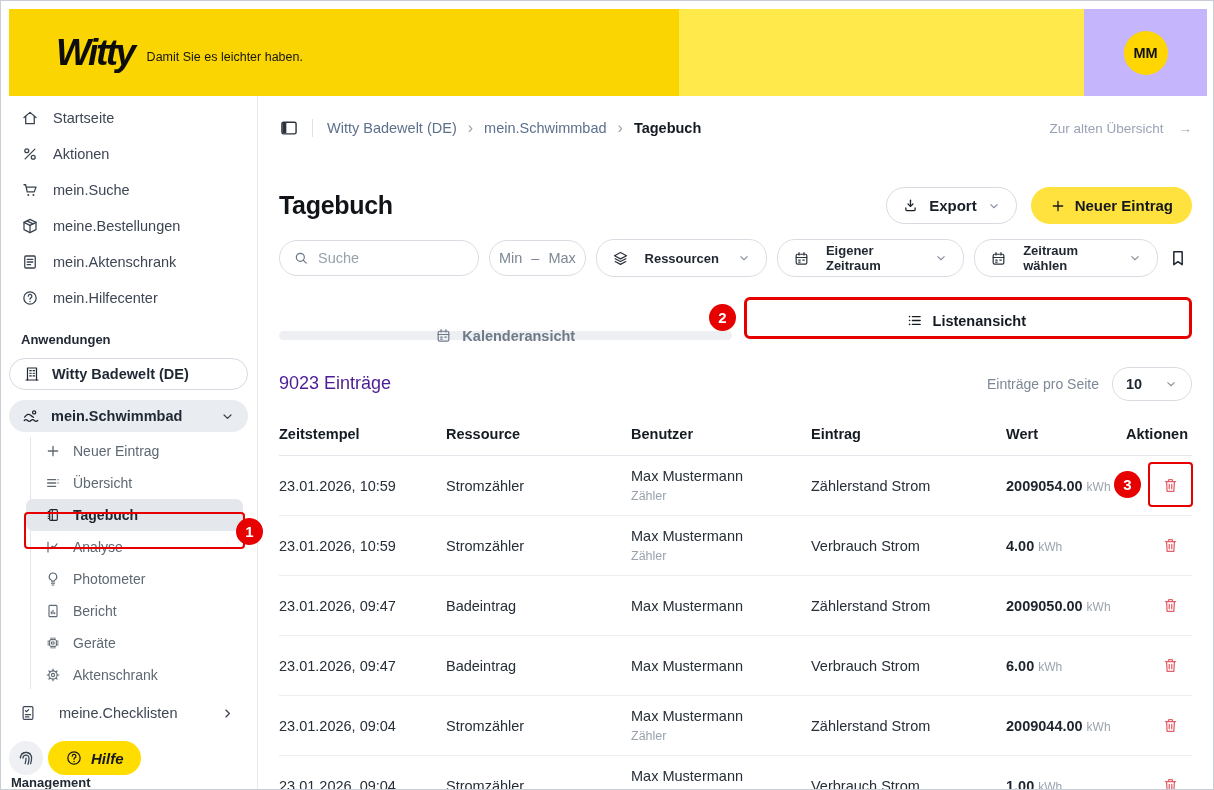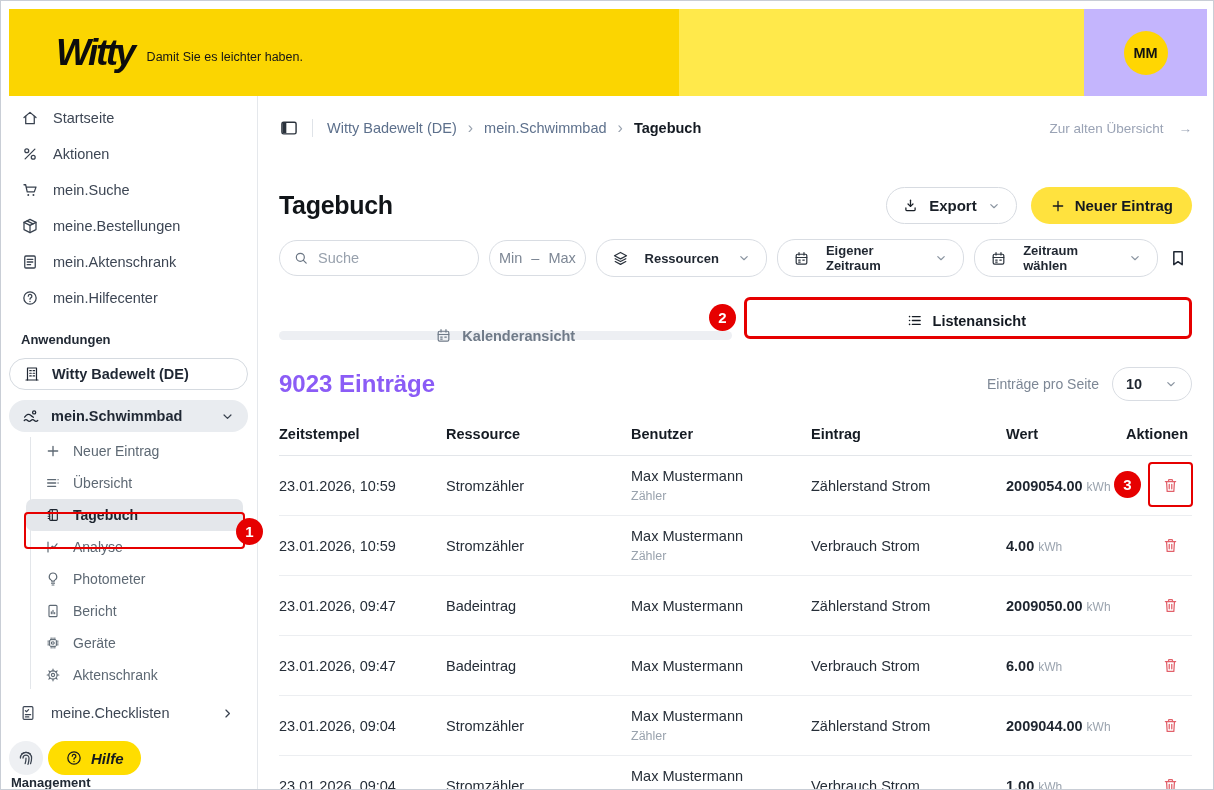--- a/index.html
+++ b/index.html
@@ -35,21 +35,21 @@
               display:flex; align-items:center; gap:11px; padding:0 13px; font-size:14.5px; font-weight:600; color:#1f2733; cursor:pointer; }
   .app-pill .chev { margin-left:auto; color:#39424f; }
   .subnav { position:relative; margin-top:3px; }
   .subnav::before { content:""; position:absolute; left:29px; top:2px; bottom:2px; width:1px; background:#e3e6ea; }
   .subnav-item { height:32px; display:flex; align-items:center; gap:12px; padding-left:44px;
                  font-size:14px; font-weight:500; color:#5d6873; cursor:pointer; position:relative; }
   .subnav-item .ic { color:#5d6873; }
   .subnav-item.active { background:#e4e7eb; border-radius:7px; margin:0 14px 0 25px; padding-left:19px;
                         color:#1d252f; font-weight:600; }
   .subnav-item.active .ic { color:#1d252f; }
-  .checklists { margin-top:4px; height:36px; display:flex; align-items:center; gap:14px; padding:0 22px 0 18px;
+  .checklists { margin-top:4px; height:36px; display:flex; align-items:center; gap:22px; padding:0 22px 0 18px;
                 font-size:14.5px; font-weight:500; color:#3d4654; cursor:pointer; }
   .checklists .chev { margin-left:auto; color:#39424f; }
   .sidebar-bottom { position:absolute; left:8px; bottom:16px; display:flex; align-items:center; gap:5px;font-style:italic; }
   .fp-btn { width:34px; height:34px; border-radius:50%; background:#eef0f3; display:flex;
             align-items:center; justify-content:center; color:#39424f; cursor:pointer; }
   .help-btn { height:34px; border-radius:17px; background:#ffdd00; display:flex; align-items:center;
               gap:8px; padding:0 17px; font-size:15px; font-weight:800; color:#15191f; cursor:pointer; }
   .management-label { position:absolute; left:10px; bottom:1px; font-size:13px; font-weight:700; color:#222a35; }
 
   
@@ -84,21 +84,21 @@
   .filter-pill .chev { color:#8a94a0; margin-left:2px; }
   .bookmark-btn { margin-left:auto; margin-right:4px; color:#1f2733; cursor:pointer; display:flex; }
 
   .toggle-row { margin-top:24px; display:flex; gap:8px; height:39px; }
   .toggle-btn { flex:1; border-radius:20px; display:flex; align-items:center; justify-content:center; gap:10px;
                 font-size:14.5px; cursor:pointer; }
   .toggle-calendar { background:#edeff3; color:#6f7a88; font-weight:600;margin-top:30px; }
   .toggle-list { background:#fff; color:#151b23; font-weight:700; }
 
   .count-row { margin-top:26px; display:flex; align-items:center; height:35px; }
-  .count { font-size:24px; font-weight:700; color:#8b5cf6; }
+  .count { font-size:18px; font-weight:400; color:#4c1d95; }
   .per-page { margin-left:auto; display:flex; align-items:center; gap:13px; }
   .per-page-label { font-size:14px; color:#7d8795; }
   .per-page-pill { width:80px; height:34px; border:1px solid #d9dde3; border-radius:17px; display:flex;
                    align-items:center; justify-content:space-between; padding:0 13px; font-size:14.5px;
                    font-weight:600; color:#1f2630; cursor:pointer; }
   .per-page-pill .chev { color:#8a94a0; }
 
   .table { margin-top:12px; }
   .thead, .trow { display:grid; grid-template-columns:167px 185px 180px 195px 120px 1fr; align-items:center; }
   .thead { height:43px; border-bottom:1px solid #e3e6ea; font-size:14.5px; font-weight:700; color:#151b23; }

